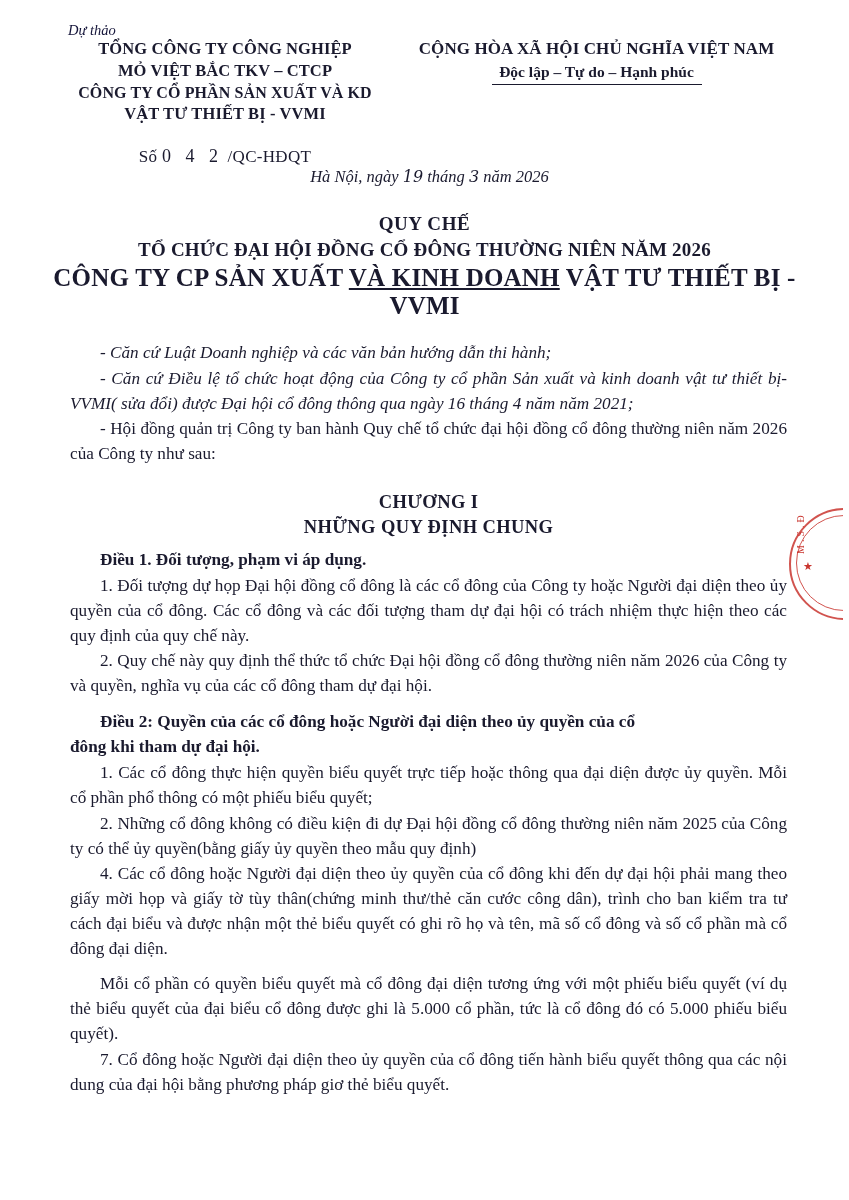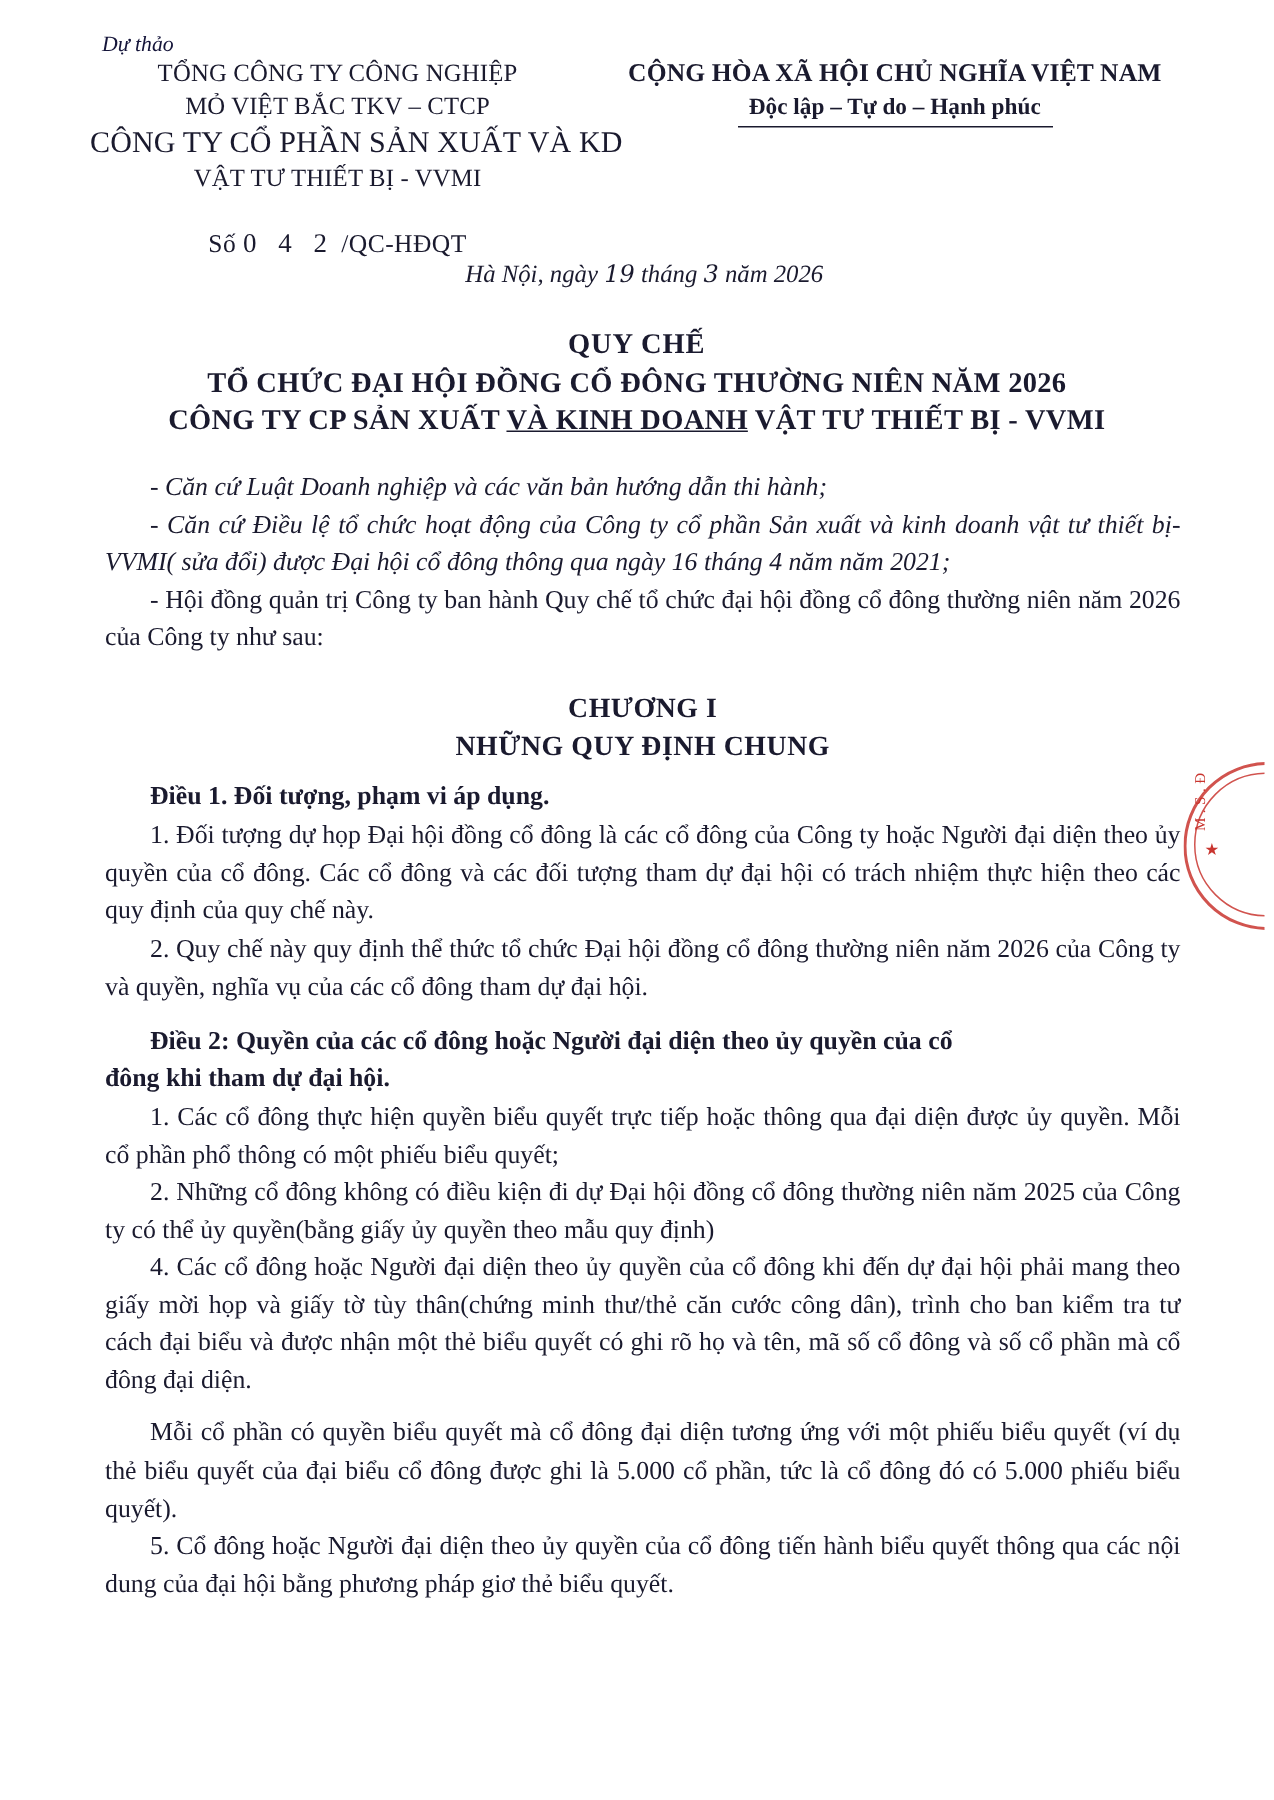--- a/index.html
+++ b/index.html
@@ -37,28 +37,28 @@
   }
   .draft-note {
     position: absolute;
     left: 8px;
     top: -16px;
     font-style: italic;
     font-size: 14.5px;
     color: #15153a;
   }
   .org-line {
-    font-weight: normal;
+    font-weight: bold;
     font-size: 16.5px;
     line-height: 1.32;
     letter-spacing: 0.1px;
     white-space: nowrap;
   }
   .org-line.wide {
-    font-size: 20px;
+    font-size: 16px;
   }
   .header-right {
     flex: 1;
     text-align: center;
     padding-left: 14px;
   }
   .nation-line {
     font-weight: bold;
     font-size: 17px;
     line-height: 1.35;
@@ -116,21 +116,21 @@
     letter-spacing: 0.6px;
   }
   .title-2 {
     font-weight: bold;
     font-size: 19px;
     margin-top: 4px;
     letter-spacing: 0.2px;
   }
   .title-3 {
     font-weight: bold;
-    font-size: 19px;
+    font-size: 25px;
     margin-top: 3px;
     letter-spacing: 0.2px;
     text-align: center;
   }
   .title-3 .ul {
     text-decoration: underline;
   }
   
   .body {
     padding: 0 62px 0 70px;
@@ -280,21 +280,21 @@
     <p class="indent">1. Đối tượng dự họp Đại hội đồng cổ đông là các cổ đông của Công ty hoặc Người đại diện theo ủy quyền của cổ đông. Các cổ đông và các đối tượng tham dự đại hội có trách nhiệm thực hiện theo các quy định của quy chế này.</p>
     <p class="indent">2. Quy chế này quy định thể thức tổ chức Đại hội đồng cổ đông thường niên năm 2026 của Công ty và quyền, nghĩa vụ của các cổ đông tham dự đại hội.</p>
 
     <div class="article">Điều 2: Quyền của các cổ đông hoặc Người đại diện theo ủy quyền của cổ</div>
     <div class="article cont">đông khi tham dự đại hội.</div>
 
     <p class="indent">1. Các cổ đông thực hiện quyền biểu quyết trực tiếp hoặc thông qua đại diện được ủy quyền. Mỗi cổ phần phổ thông có một phiếu biểu quyết;</p>
     <p class="indent">2. Những cổ đông không có điều kiện đi dự Đại hội đồng cổ đông thường niên năm 2025 của Công ty có thể ủy quyền(bằng giấy ủy quyền theo mẫu quy định)</p>
     <p class="indent">4. Các cổ đông hoặc Người đại diện theo ủy quyền của cổ đông khi đến dự đại hội phải mang theo giấy mời họp và giấy tờ tùy thân(chứng minh thư/thẻ căn cước công dân), trình cho ban kiểm tra tư cách đại biểu  và được nhận một thẻ biểu quyết có ghi rõ họ và tên, mã số cổ đông và số cổ phần mà cổ đông đại diện.</p>
     <p class="indent gap-md">Mỗi cổ phần có quyền biểu quyết mà cổ đông đại diện tương ứng với một phiếu biểu quyết (ví dụ thẻ biểu quyết của đại biểu cổ đông được ghi là 5.000 cổ phần, tức là cổ đông đó có 5.000 phiếu biểu quyết).</p>
-    <p class="indent">5. Cổ đông hoặc Người đại diện theo ủy quyền của cổ đông tiến hành biểu quyết thông qua các nội dung của đại hội bằng phương pháp giơ thẻ biểu quyết.</p>
+    <p class="indent">7. Cổ đông hoặc Người đại diện theo ủy quyền của cổ đông tiến hành biểu quyết thông qua các nội dung của đại hội bằng phương pháp giơ thẻ biểu quyết.</p>
   </div>
 
   <div class="stamp">
     <div class="stamp-ring"></div>
     <div class="stamp-ring inner"></div>
     <div class="stamp-star">★</div>
     <div class="stamp-text">M.S.Đ</div>
   </div>
 
 </div>

